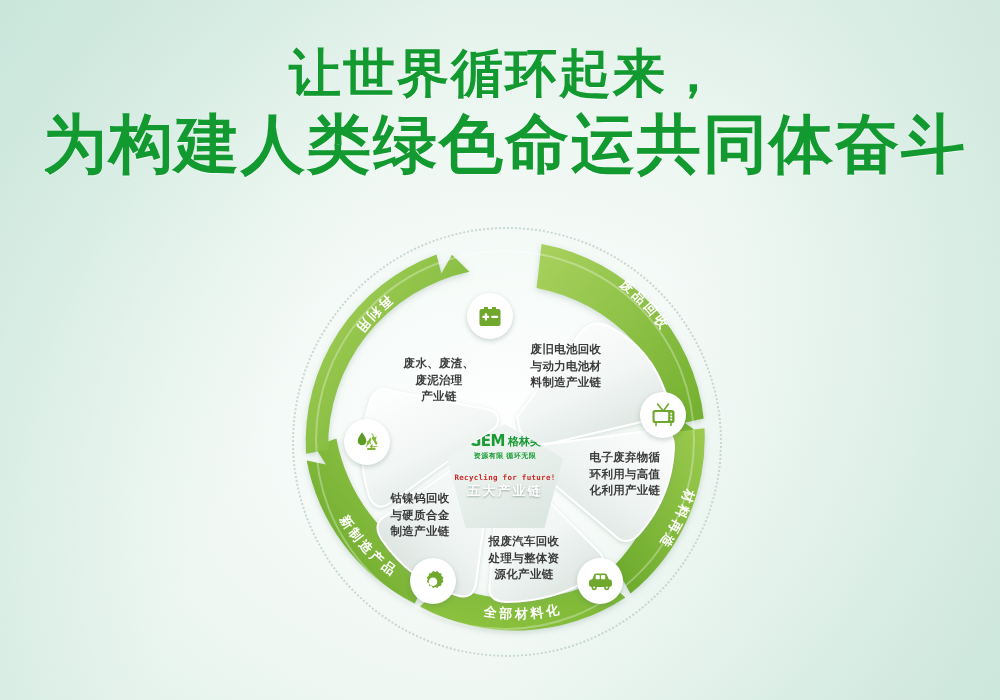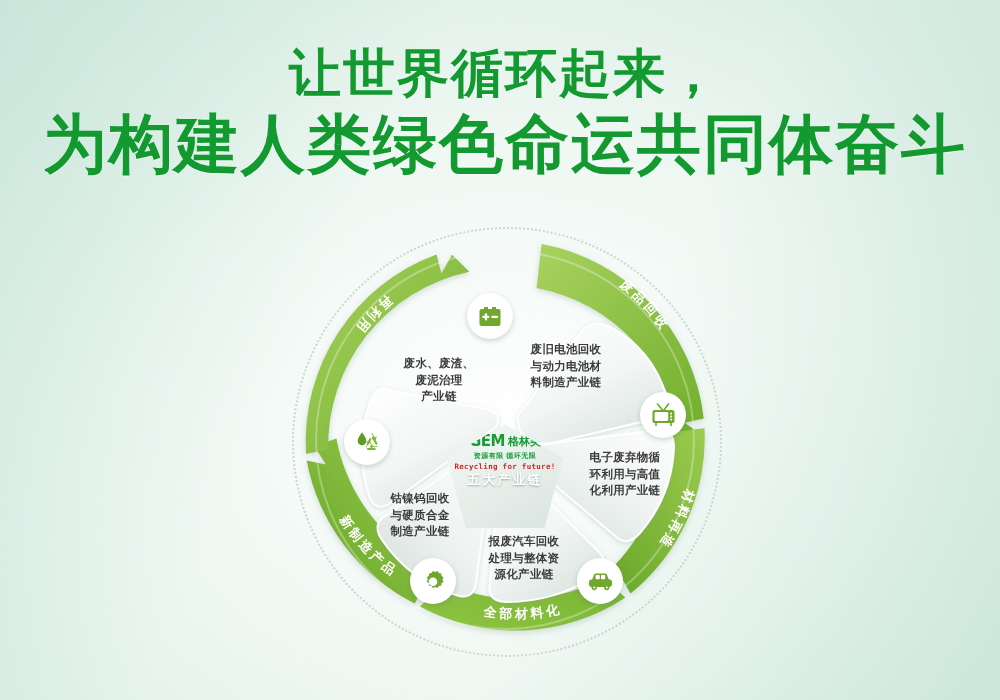--- a/index.html
+++ b/index.html
@@ -43,21 +43,21 @@
     clip-path:polygon(50% 0%,100% 33%,84% 100%,16% 100%,0% 33%);
     padding-top:10px;box-sizing:border-box;
   }
   .logo-row{display:flex;align-items:center;justify-content:center;gap:3px;line-height:1;}
   .logo-gem{
     font-family:"DejaVu Sans","Liberation Sans",sans-serif;
     font-weight:bold;font-size:15px;color:#1a9c35;letter-spacing:-.5px;
   }
   .logo-cn{font-size:11px;font-weight:bold;color:#1a9c35;letter-spacing:0px;}
   .logo-tag{font-size:7px;color:#1a9c35;letter-spacing:.5px;margin-top:2px;white-space:nowrap;font-weight:bold;}
-  .logo-en{font-size:7.5px;color:#cf2a27;letter-spacing:.3px;margin-top:1px;white-space:nowrap;font-weight:bold;font-family:"DejaVu Sans Mono","Liberation Mono",monospace;}
+  .logo-en{font-size:7.5px;color:#cf2a27;letter-spacing:.3px;margin-top:12px;white-space:nowrap;font-weight:bold;font-family:"DejaVu Sans Mono","Liberation Mono",monospace;}
   .center-sub{
     margin-top:0;font-size:13px;font-weight:bold;color:#ffffff;letter-spacing:2px;
     text-shadow:0 1px 2px rgba(90,120,105,.55);
   }
 
   
   .petal-label{position:absolute;z-index:26;color:#3b3b3b;font-size:11.5px;line-height:1.45;
     text-align:center;font-weight:bold;letter-spacing:.3px;}
   .pl-battery{left:508px;top:341px;width:116px;text-align:center;}
   .pl-ewaste {left:573px;top:449px;width:104px;}

